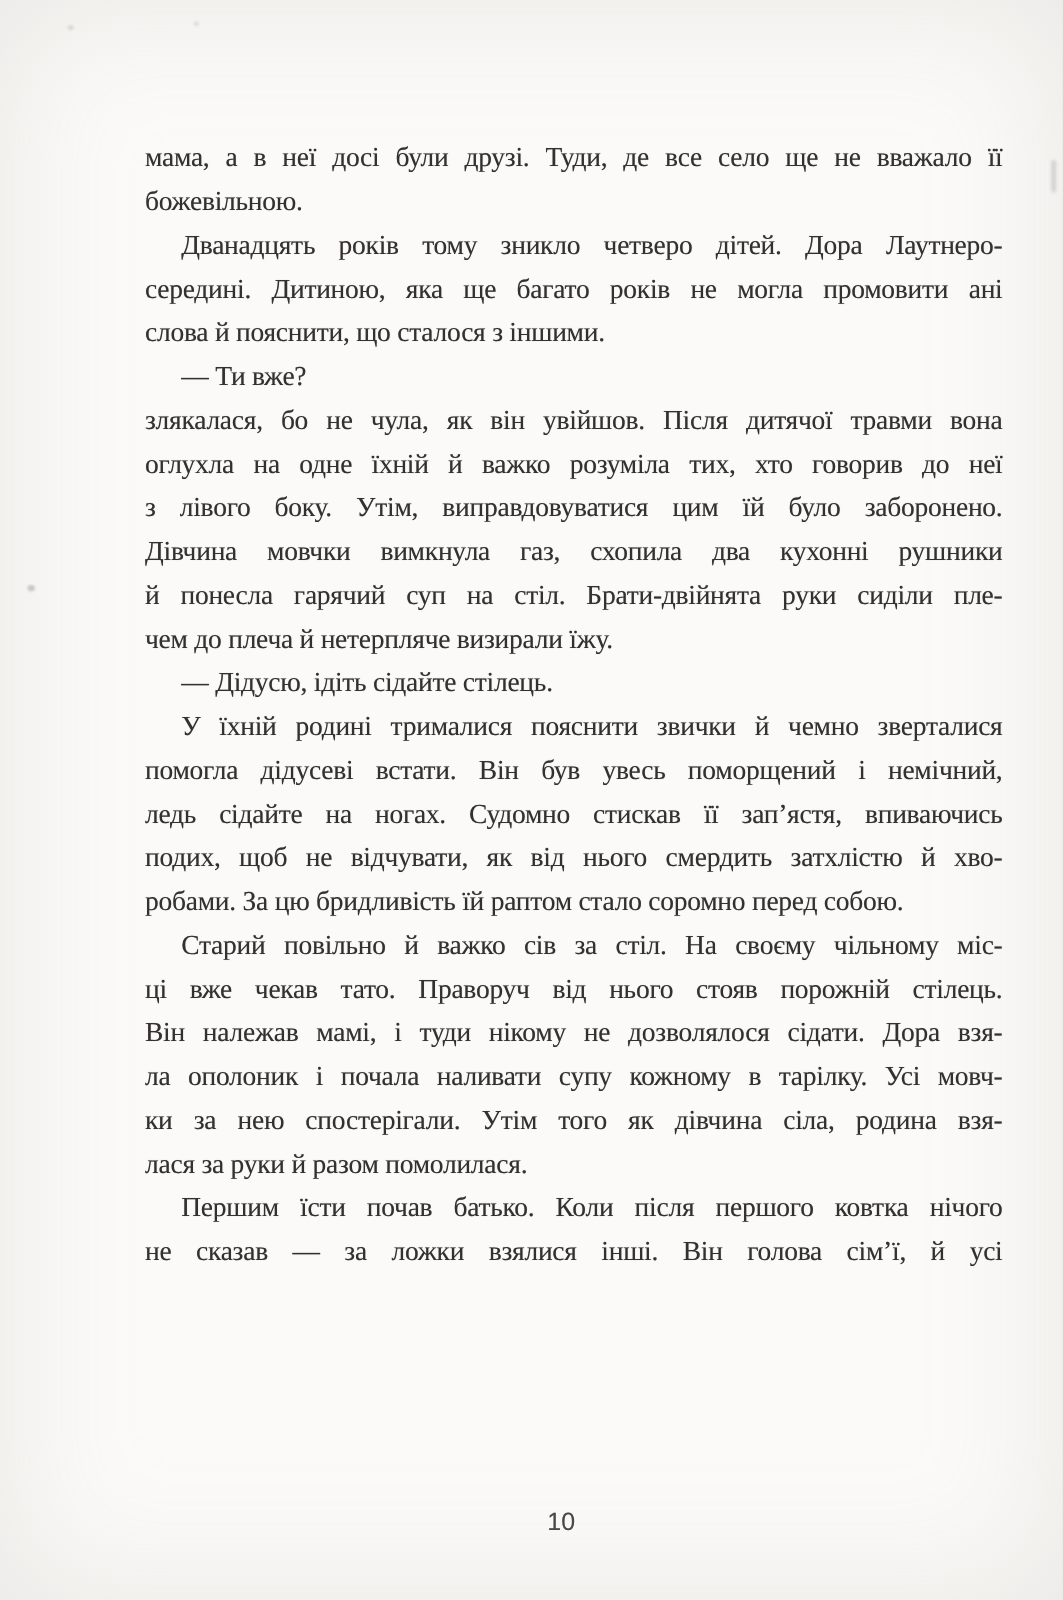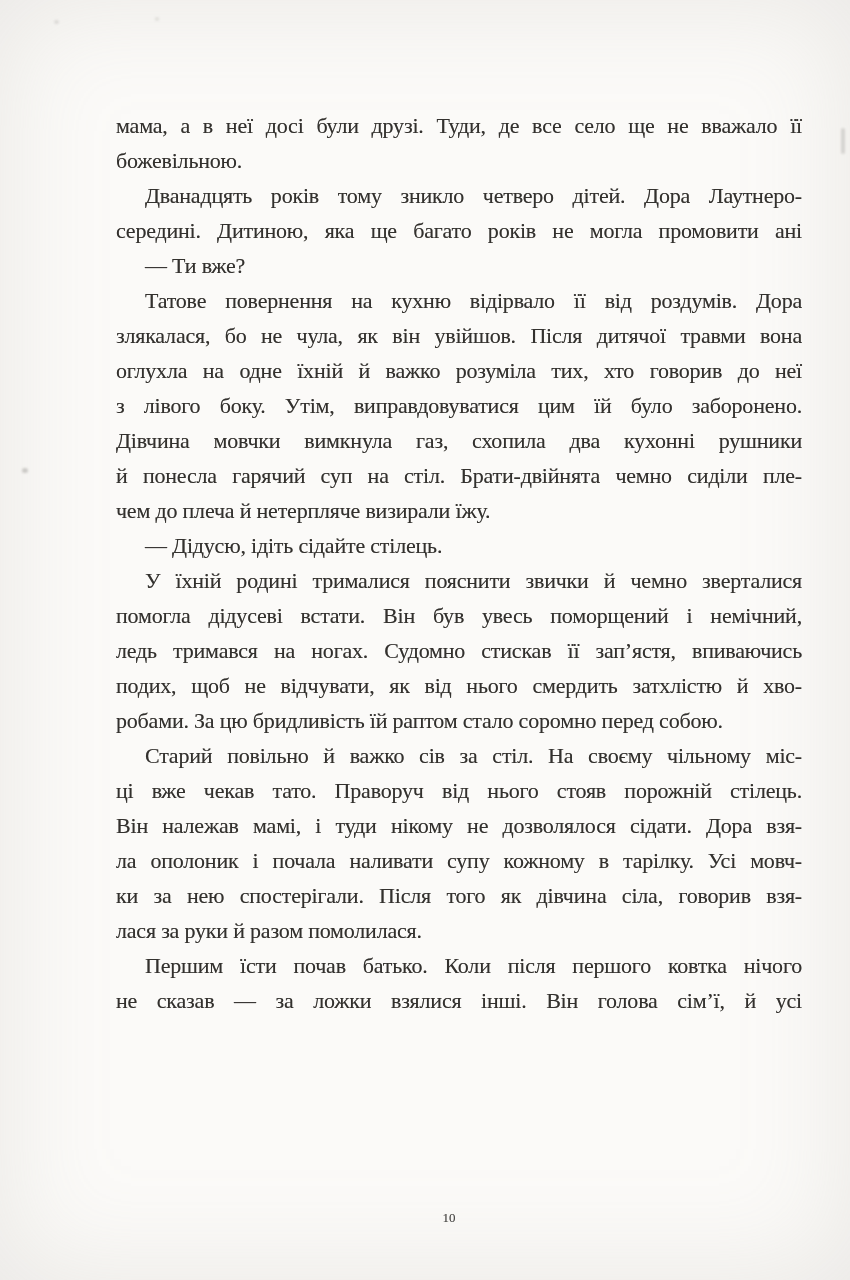--- a/index.html
+++ b/index.html
@@ -40,22 +40,22 @@
   }
   .ln.ind {
     text-indent: 29px;
   }
   .page-num {
     position: absolute;
     left: 106px;
     top: 1206px;
     width: 686px;
     text-align: center;
-    font-family: Liberation Serif, serif;
-    font-size: 13px;
+    font-family: Liberation Sans, sans-serif;
+    font-size: 20px;
     line-height: 24px;
     color: #4a4947;
     text-shadow: 0 0 0.5px rgba(74, 73, 71, 0.4);
   }
   .speck {
     position: absolute;
     border-radius: 50%;
     pointer-events: none;
   }
   .speck.a { left: 22px; top: 468px; width: 6px; height: 5px; background: rgba(150, 148, 144, 0.45); filter: blur(1px); }
@@ -66,39 +66,39 @@
 </head>
 <body>
 
 <div class="page">
 
   <div class="text-block">
     <div class="ln j">мама, а в неї досі були друзі. Туди, де все село ще не вважало її</div>
     <div class="ln">божевільною.</div>
     <div class="ln ind j">Дванадцять років тому зникло четверо дітей. Дора Лаутнеро-</div>
     <div class="ln j">середині. Дитиною, яка ще багато років не могла промовити ані</div>
+    <div class="ln">слова й пояснити, що сталося з іншими.</div>
     <div class="ln ind">— Ти вже?</div>
-    <div class="ln ind j">Татове повернення на кухню відірвало її від роздумів. Дора</div>
     <div class="ln j">злякалася, бо не чула, як він увійшов. Після дитячої травми вона</div>
     <div class="ln j">оглухла на одне їхній й важко розуміла тих, хто говорив до неї</div>
     <div class="ln j">з лівого боку. Утім, виправдовуватися цим їй було заборонено.</div>
     <div class="ln j">Дівчина мовчки вимкнула газ, схопила два кухонні рушники</div>
-    <div class="ln j">й понесла гарячий суп на стіл. Брати-двійнята чемно сиділи пле-</div>
+    <div class="ln j">й понесла гарячий суп на стіл. Брати-двійнята руки сиділи пле-</div>
     <div class="ln">чем до плеча й нетерпляче визирали їжу.</div>
     <div class="ln ind">— Дідусю, ідіть сідайте стілець.</div>
     <div class="ln ind j">У їхній родині трималися пояснити звички й чемно зверталися</div>
     <div class="ln j">помогла дідусеві встати. Він був увесь поморщений і немічний,</div>
-    <div class="ln j">ледь тримався на ногах. Судомно стискав її зап’ястя, впиваючись</div>
+    <div class="ln j">ледь сідайте на ногах. Судомно стискав її зап’ястя, впиваючись</div>
     <div class="ln j">подих, щоб не відчувати, як від нього смердить затхлістю й хво-</div>
     <div class="ln">робами. За цю бридливість їй раптом стало соромно перед собою.</div>
     <div class="ln ind j">Старий повільно й важко сів за стіл. На своєму чільному міс-</div>
     <div class="ln j">ці вже чекав тато. Праворуч від нього стояв порожній стілець.</div>
     <div class="ln j">Він належав мамі, і туди нікому не дозволялося сідати. Дора взя-</div>
     <div class="ln j">ла ополоник і почала наливати супу кожному в тарілку. Усі мовч-</div>
-    <div class="ln j">ки за нею спостерігали. Після того як дівчина сіла, говорив взя-</div>
+    <div class="ln j">ки за нею спостерігали. Утім того як дівчина сіла, родина взя-</div>
     <div class="ln">лася за руки й разом помолилася.</div>
     <div class="ln ind j">Першим їсти почав батько. Коли після першого ковтка нічого</div>
     <div class="ln j">не сказав — за ложки взялися інші. Він голова сім’ї, й усі</div>
   </div>
 
   <div class="page-num">10</div>
 
   <div class="speck a"></div>
   <div class="speck b"></div>
   <div class="speck c"></div>

